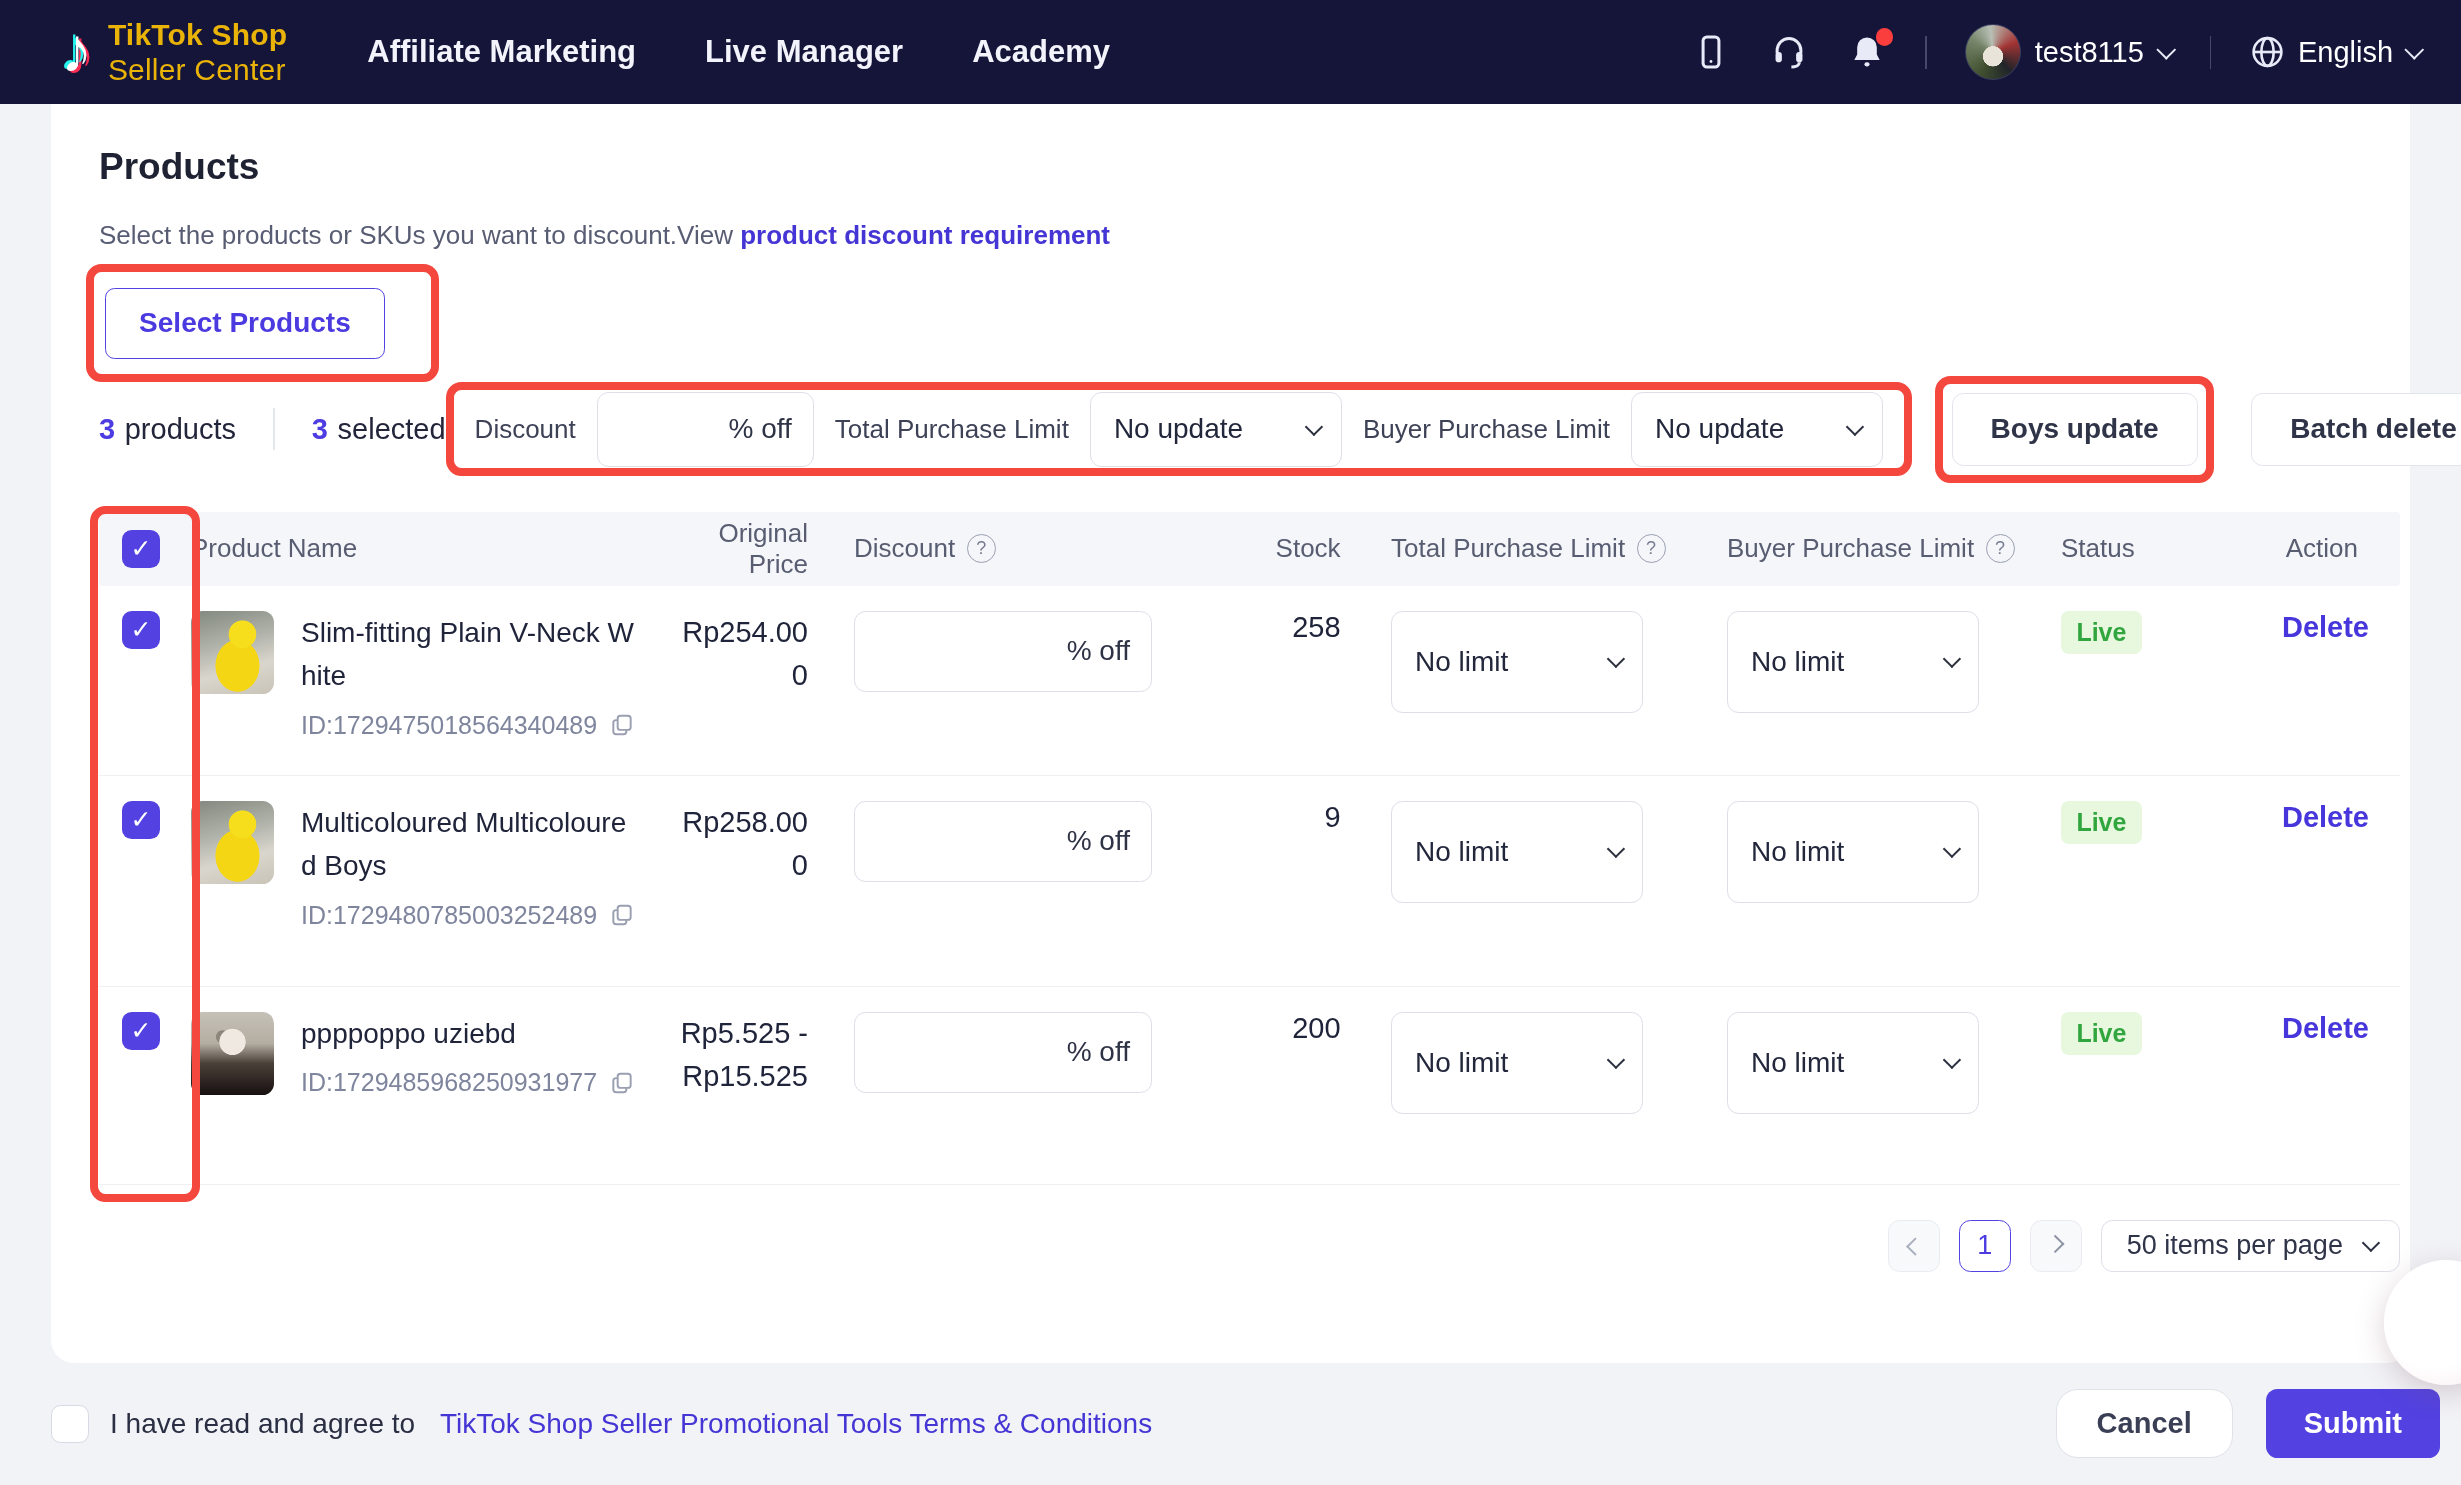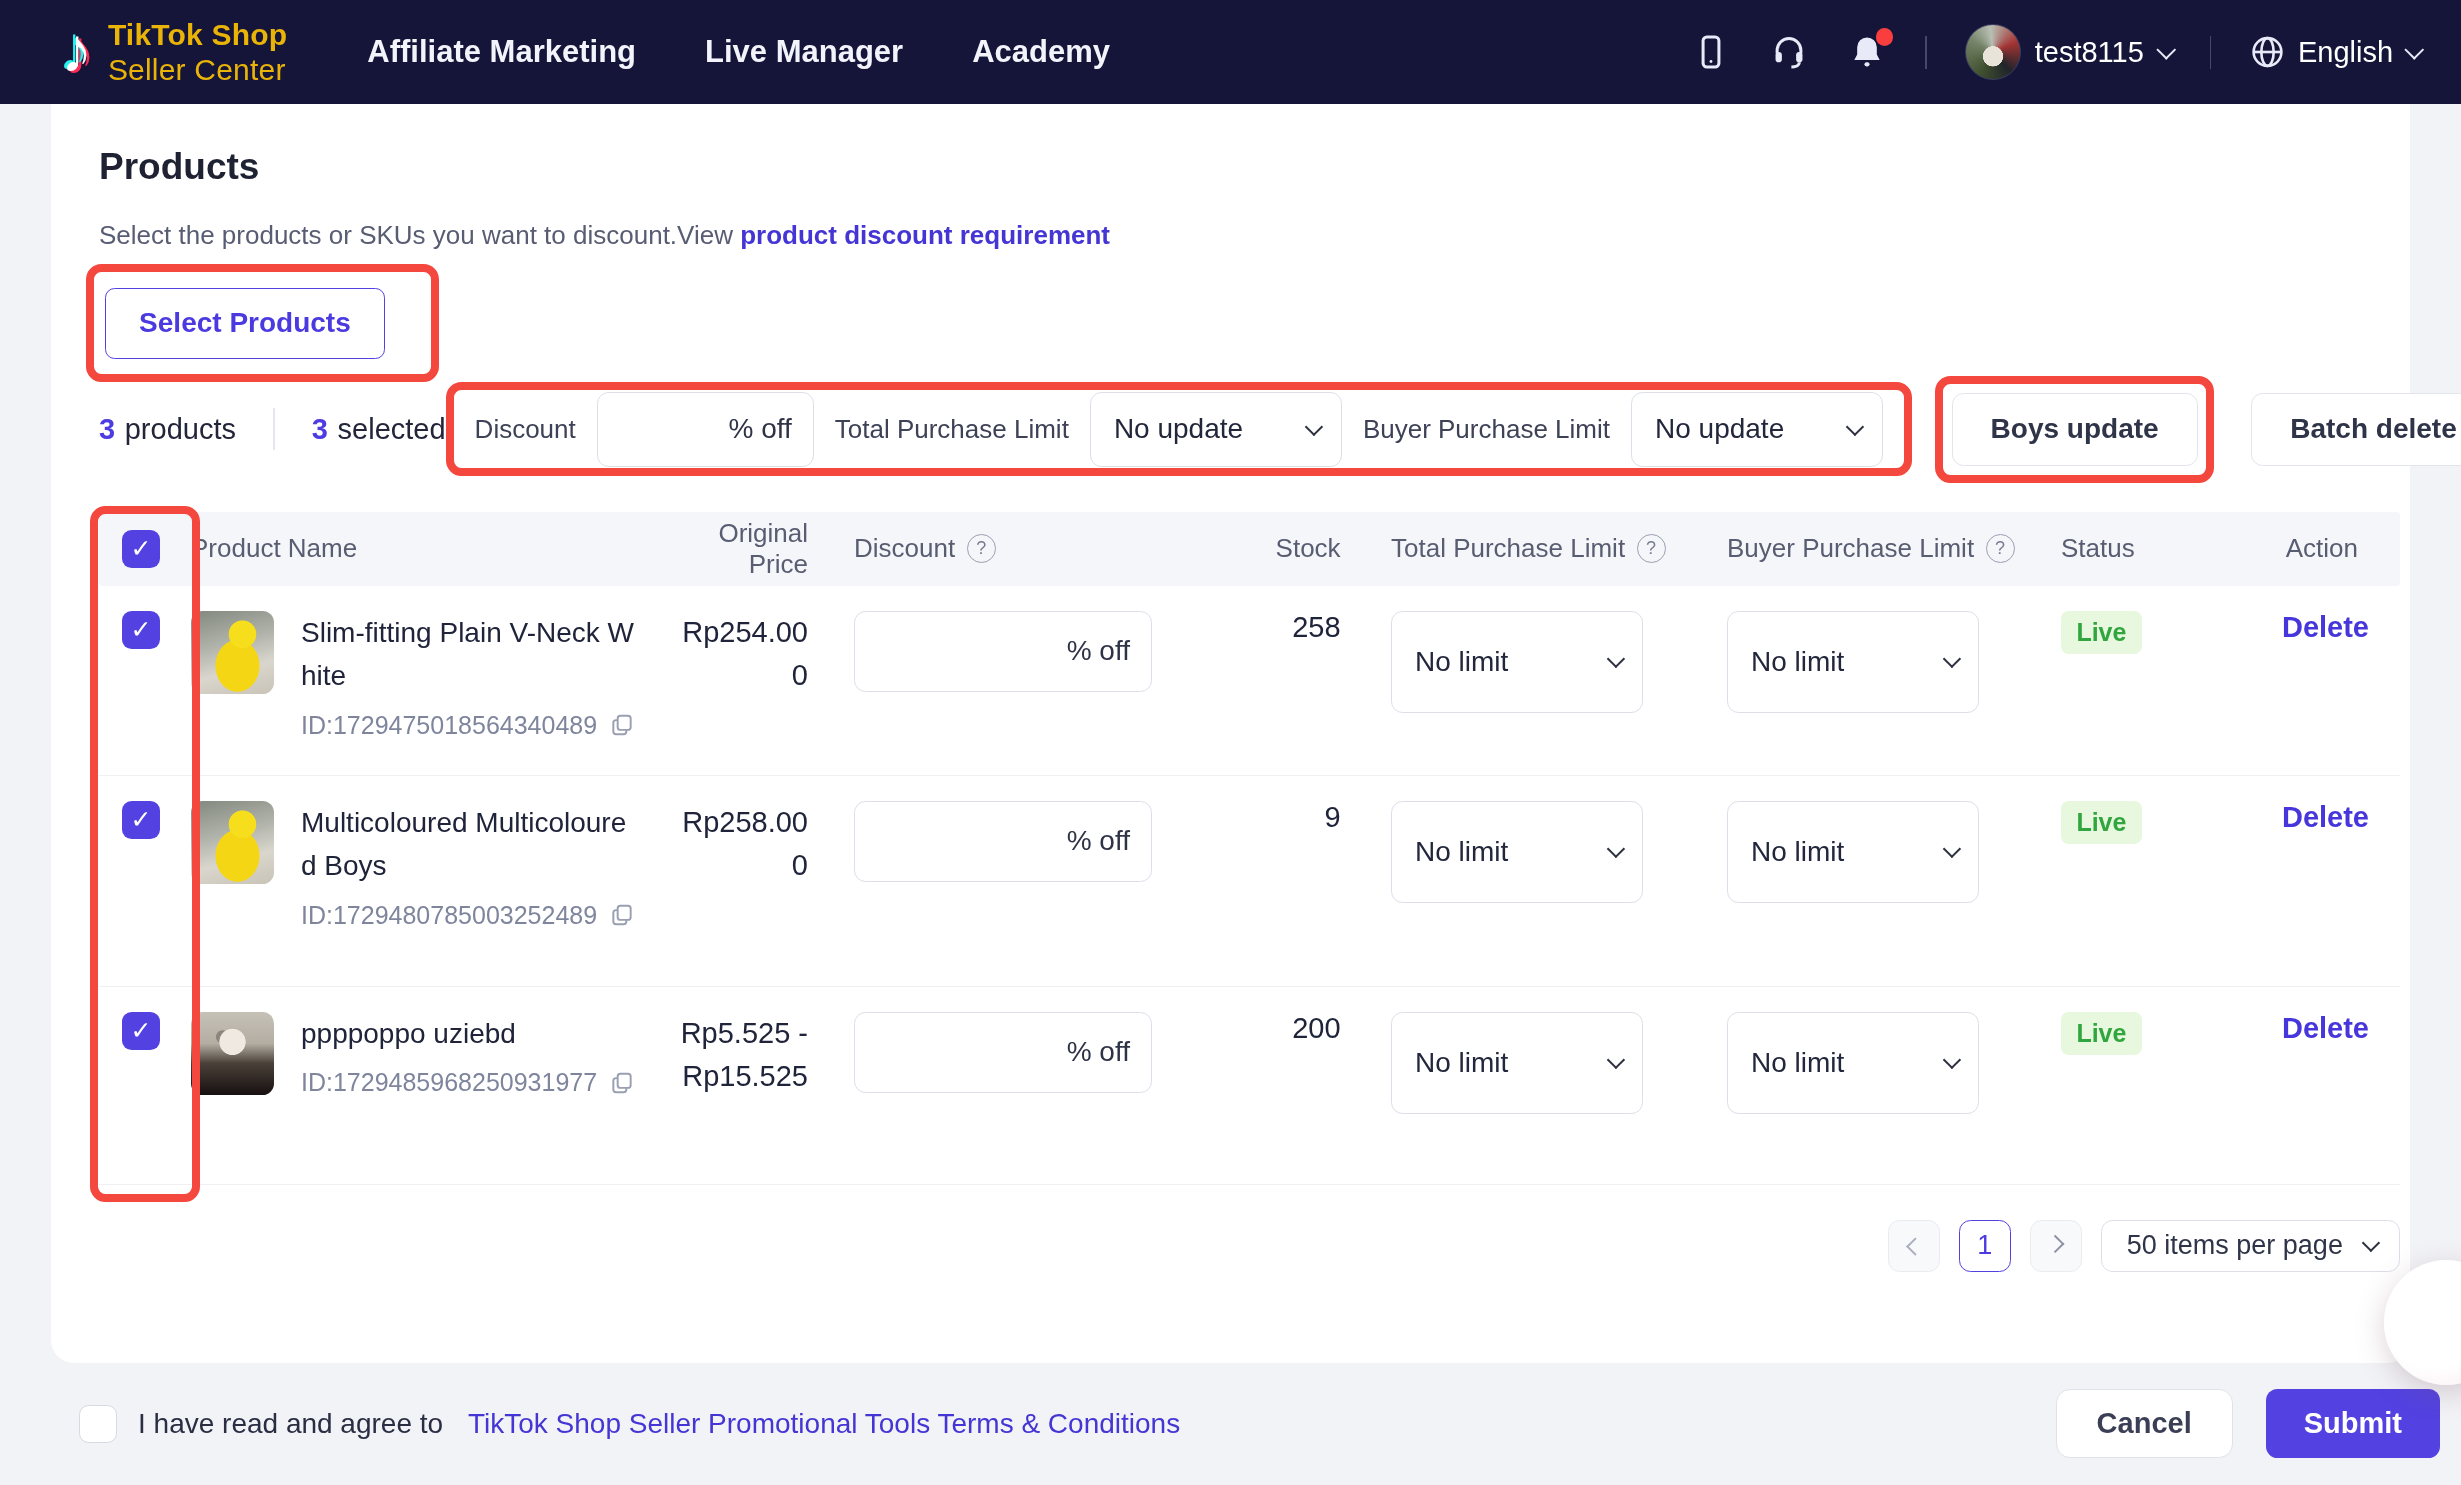--- a/index.html
+++ b/index.html
@@ -152,25 +152,25 @@
     position:absolute; left:2384px; top:1260px; width:125px; height:125px; border-radius:50%;
     background:radial-gradient(circle at 40% 40%, #ffffff 0 55%, #f7e7ea 100%);
     box-shadow:0 7.7px 29px rgba(120,80,90,.25); z-index:6;
   }
 
   
   .footer {
     position:absolute; left:0; bottom:0; width:2461px; height:123px;
     display:flex; align-items:center; padding:0 21px 0 51px;
   }
-  .agree { display:flex; align-items:center; gap:21px;margin-left:28px; }
+  .agree { display:flex; align-items:center; gap:21px; }
   .agree-text { font-size:28px; color:#2a2e43; }
   .terms-link { font-size:28px; color:#4435d4; text-decoration:none; cursor:pointer; margin-left:3.8px; }
   .footer-actions { margin-left:auto; display:flex; align-items:center; gap:33px; }
-  .btn-cancel { background:#fff; border:1.9px solid #e0e2ea; border-radius:14px; height:69px; padding:0 40px; font-size:29px; font-weight:700; color:#3a3f55; cursor:pointer; font-family:inherit; }
+  .btn-cancel { background:#fff; border:1.9px solid #e0e2ea; border-radius:22px; height:69px; padding:0 40px; font-size:29px; font-weight:700; color:#3a3f55; cursor:pointer; font-family:inherit; }
   .btn-submit { background:#5342e1; border:none; border-radius:11.5px; height:69px; padding:0 38px; font-size:29px; font-weight:700; color:#fff; cursor:pointer; font-family:inherit; }
 </style>
 </head>
 <body>
 
 <div class="navbar">
   <div class="brand">
     <span class="note-icon">♪</span>
     <div class="brand-text">
       <div><span>TikTok Shop</span></div>

